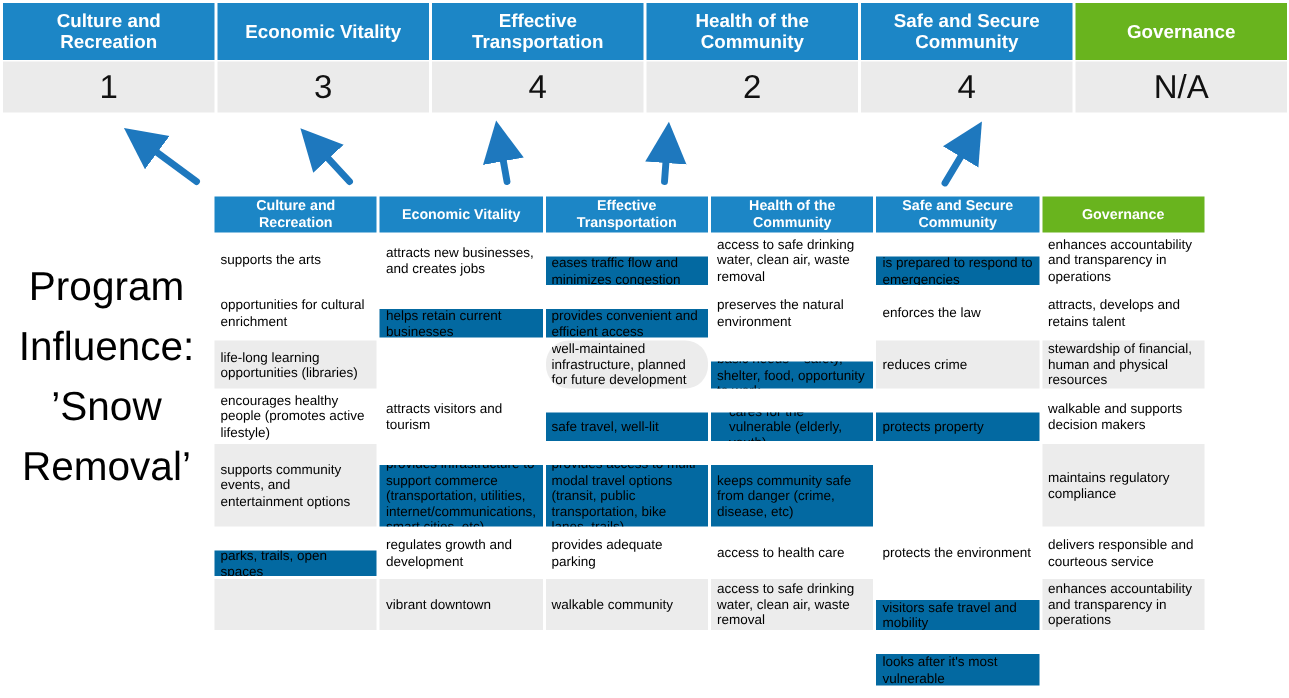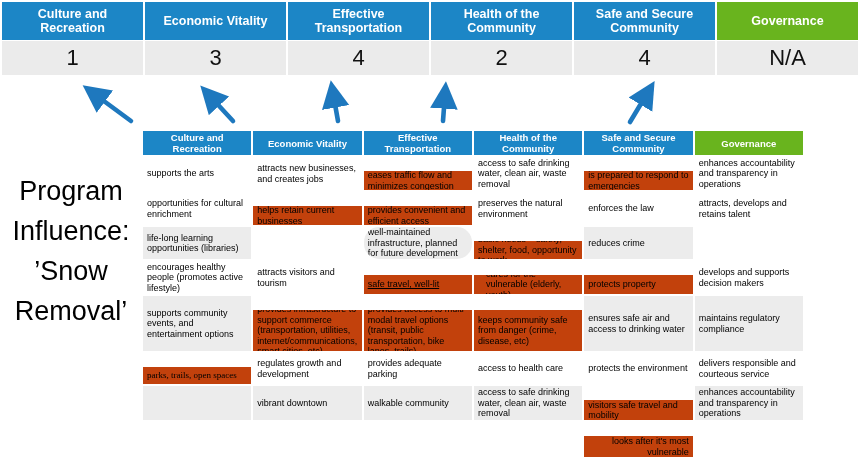--- a/index.html
+++ b/index.html
@@ -48,21 +48,21 @@
     padding:0 3px;box-sizing:border-box;grid-row:1;
   }
   .mx-head.gov{background:#69b41e;}
   .cell{
     font-size:9px;line-height:10.5px;color:#000;
     display:flex;align-items:center;text-align:left;
     padding:1px 4px;box-sizing:border-box;overflow:hidden;
   }
   .cell.white{background:#ffffff;}
   .cell.gray{background:#ececec;}
-  .cell.hl{background:#c2410c;margin-top:14px;}
+  .cell.hl{background:#0369a1;margin-top:14px;}
 </style>
 </head>
 <body>
 
 <div class="banner-row">
   <div class="banner-cell">Culture and Recreation</div>
   <div class="banner-cell">Economic Vitality</div>
   <div class="banner-cell">Effective Transportation</div>
   <div class="banner-cell">Health of the Community</div>
   <div class="banner-cell">Safe and Secure Community</div>
@@ -117,43 +117,43 @@
     <div class="cell white" style="grid-area: 3 / 1;">opportunities for cultural enrichment</div>
     <div class="cell hl" style="grid-area: 3 / 2;">helps retain current businesses</div>
     <div class="cell hl" style="grid-area: 3 / 3;">provides convenient and efficient access</div>
     <div class="cell white" style="grid-area: 3 / 4;">preserves the natural environment</div>
     <div class="cell white" style="grid-area: 3 / 5;">enforces the law</div>
     <div class="cell white" style="grid-area: 3 / 6;">attracts, develops and retains talent</div>
     <div class="cell gray" style="grid-area: 4 / 1;">life-long learning opportunities (libraries)</div>
     <div class="cell gray" style="grid-area: 4 / 3; border-radius: 15px;">well-maintained infrastructure, planned for future development</div>
     <div class="cell hl" style="grid-area: 4 / 4;">basic needs – safety, shelter, food, opportunity to work</div>
     <div class="cell gray" style="grid-area: 4 / 5;">reduces crime</div>
+    <div class="cell gray" style="grid-area: 4 / 6;">stewardship of financial, human and physical resources</div>
     <div class="cell white" style="grid-area: 5 / 1;">encourages healthy people (promotes active lifestyle)</div>
     <div class="cell white" style="grid-area: 5 / 2;">attracts visitors and tourism</div>
-    <div class="cell hl" style="grid-area: 5 / 3; text-decoration: underline;">safe travel, well-lit</div>
+    <div class="cell hl" style="grid-area: 5 / 3;">safe travel, well-lit</div>
     <div class="cell hl" style="grid-area: 5 / 4; padding-left: 12px;">cares for the vulnerable (elderly, youth)</div>
     <div class="cell hl" style="grid-area: 5 / 5;">protects property</div>
-    <div class="cell white" style="grid-area: 5 / 6;">develops and supports decision makers</div>
+    <div class="cell white" style="grid-area: 5 / 6;">walkable and supports decision makers</div>
     <div class="cell gray" style="grid-area: 6 / 1;">supports community events, and entertainment options</div>
     <div class="cell hl" style="grid-area: 6 / 2;">provides infrastructure to support commerce (transportation, utilities, internet/communications, smart cities, etc)</div>
     <div class="cell hl" style="grid-area: 6 / 3;">provides access to multi-modal travel options (transit, public transportation, bike lanes, trails)</div>
     <div class="cell hl" style="grid-area: 6 / 4;">keeps community safe from danger (crime, disease, etc)</div>
-    <div class="cell gray" style="grid-area: 6 / 5;">ensures safe air and access to drinking water</div>
     <div class="cell gray" style="grid-area: 6 / 6;">maintains regulatory compliance</div>
-    <div class="cell hl" style="grid-area: 7 / 1; font-family: Liberation Serif, serif;">parks, trails, open spaces</div>
+    <div class="cell hl" style="grid-area: 7 / 1;">parks, trails, open spaces</div>
     <div class="cell white" style="grid-area: 7 / 2;">regulates growth and development</div>
     <div class="cell white" style="grid-area: 7 / 3;">provides adequate parking</div>
     <div class="cell white" style="grid-area: 7 / 4;">access to health care</div>
     <div class="cell white" style="grid-area: 7 / 5;">protects the environment</div>
     <div class="cell white" style="grid-area: 7 / 6;">delivers responsible and courteous service</div>
     <div class="cell gray" style="grid-area: 8 / 1;"></div>
     <div class="cell gray" style="grid-area: 8 / 3;">walkable community</div>
     <div class="cell gray" style="grid-area: 8 / 2;">vibrant downtown</div>
     <div class="cell gray" style="grid-area: 8 / 4;">access to safe drinking water, clean air, waste removal</div>
     <div class="cell hl" style="grid-area: 8 / 5;">visitors safe travel and mobility</div>
     <div class="cell gray" style="grid-area: 8 / 6;">enhances accountability and transparency in operations</div>
     <div class="cell white" style="grid-area: 9 / 1;"></div>
     <div class="cell white" style="grid-area: 9 / 2;"></div>
     <div class="cell white" style="grid-area: 9 / 3;"></div>
     <div class="cell white" style="grid-area: 9 / 4;"></div>
-    <div class="cell hl" style="grid-area: 9 / 5; text-align: right;">looks after it's most vulnerable</div>
+    <div class="cell hl" style="grid-area: 9 / 5;">looks after it's most vulnerable</div>
     <div class="cell white" style="grid-area: 9 / 6;"></div>
   </div>
 
 </body></html>

